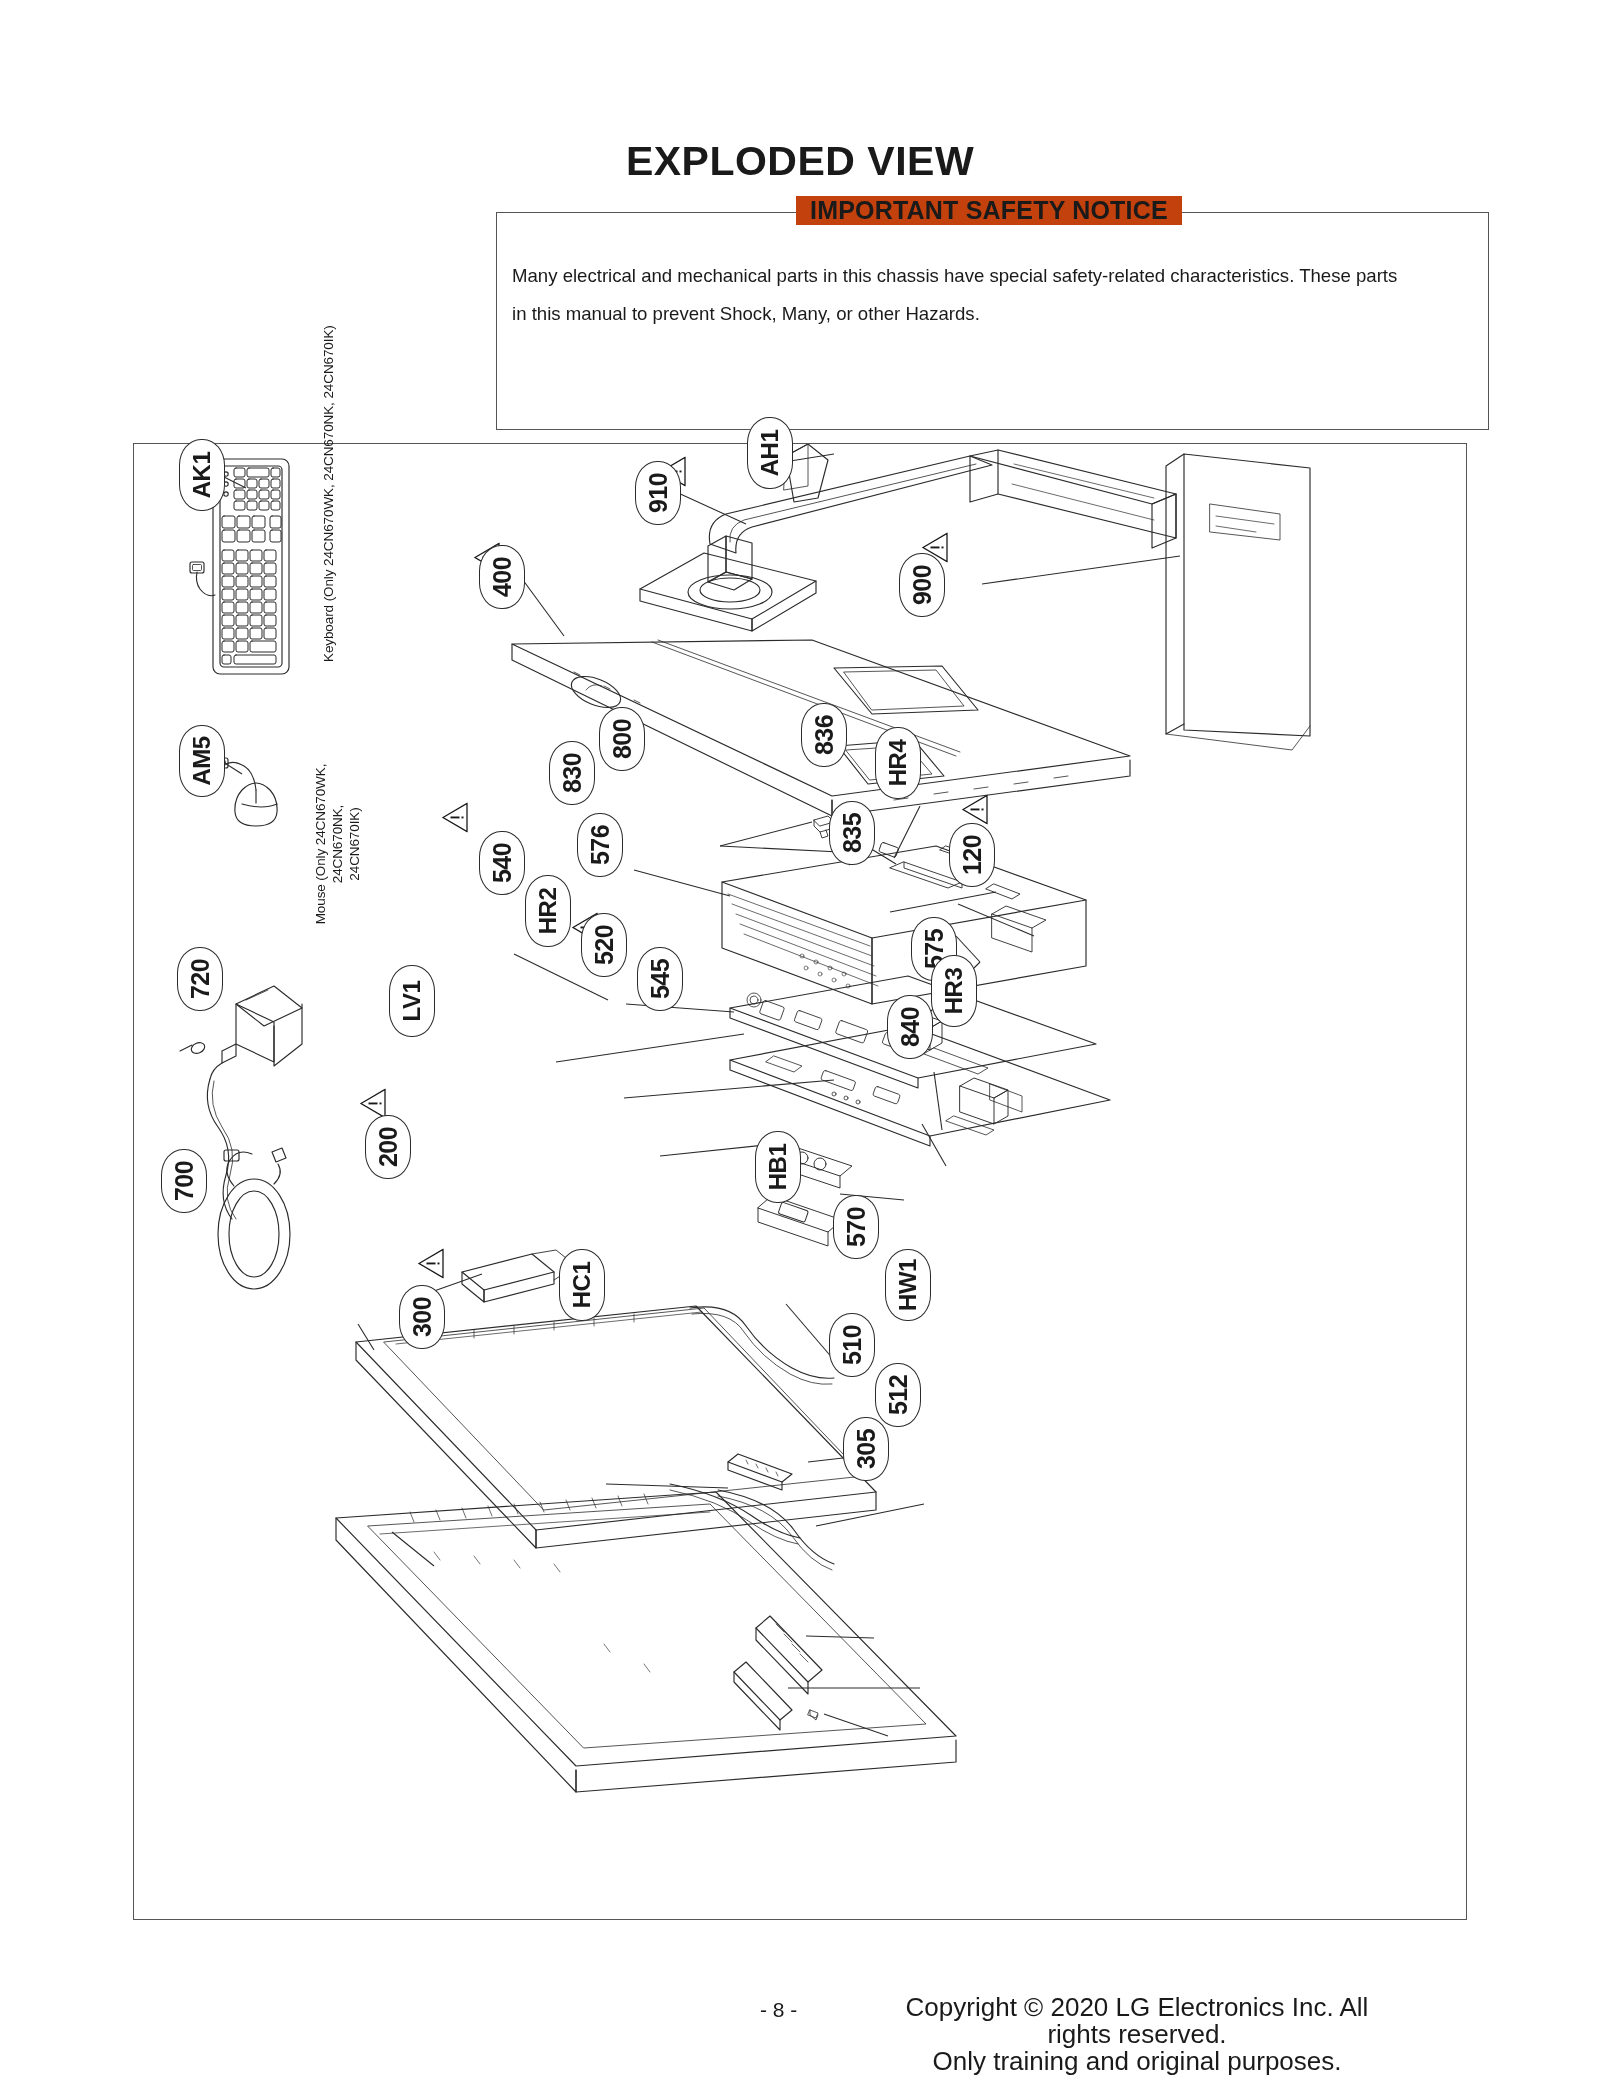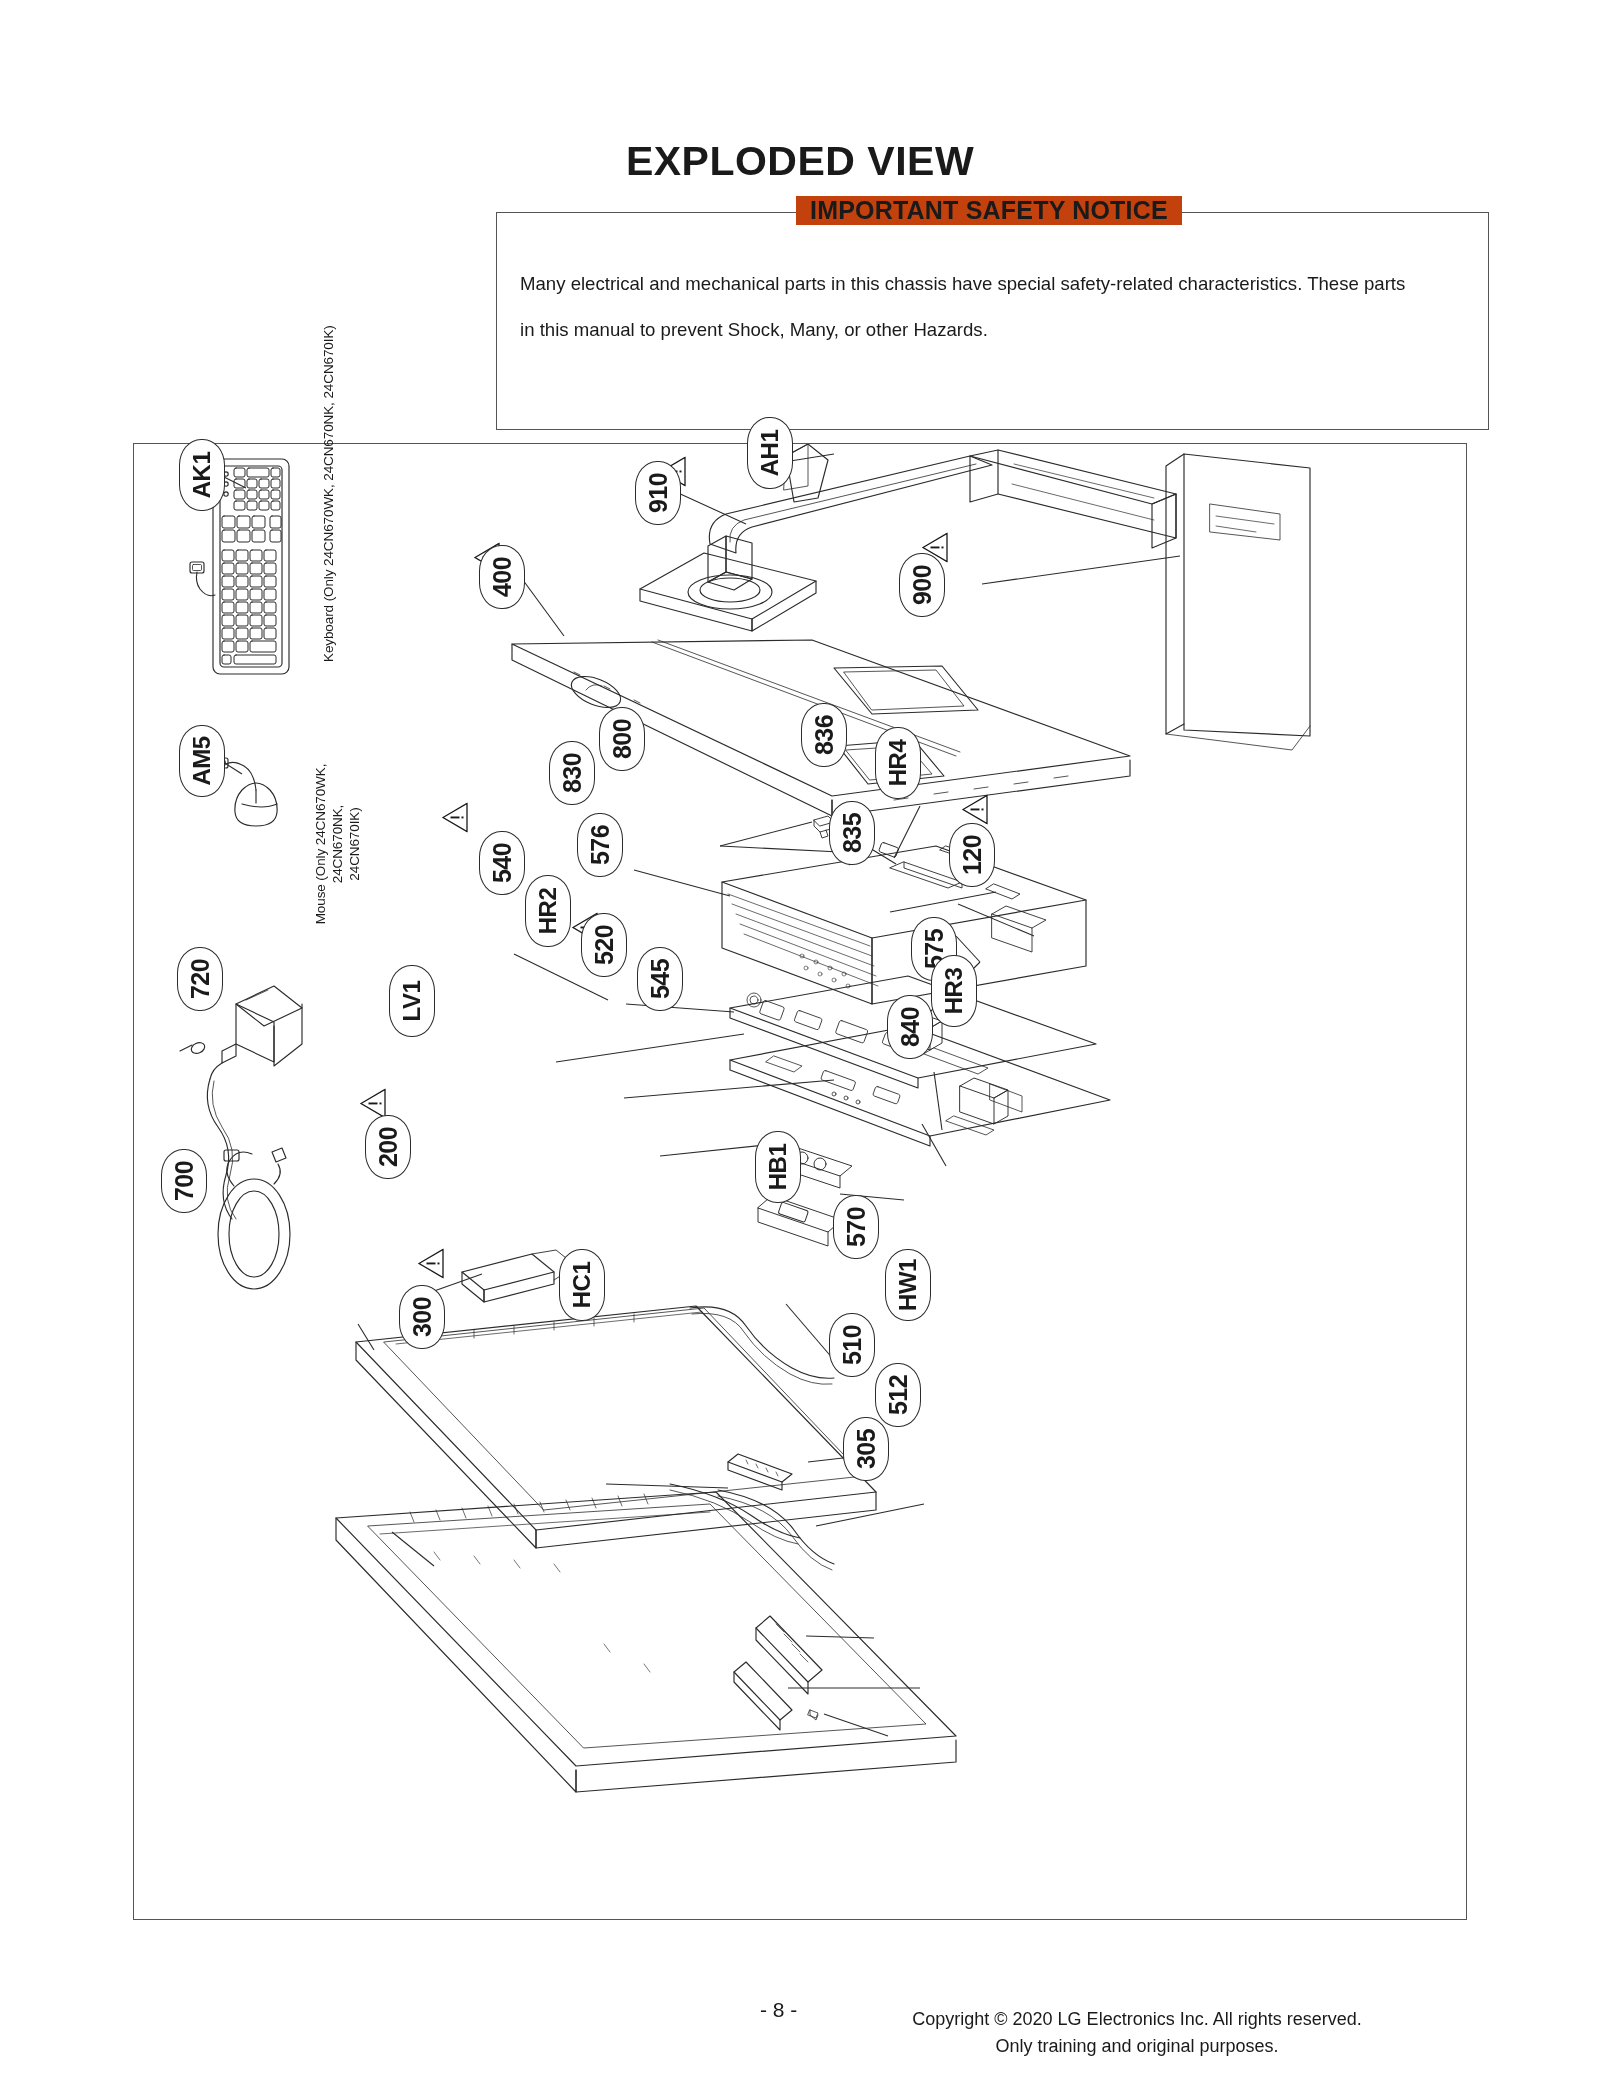--- a/index.html
+++ b/index.html
@@ -51,21 +51,21 @@
   }
   .safety-body {
     position: absolute;
     left: 504px;
     top: 253px;
     width: 975px;
     font-size: 18.6px;
     line-height: 30px;
   }
   .safety-body p {
-    margin: 16px;
+    margin: 8px;
   }
   .inline-warn {
     display: inline-block;
     position: relative;
     top: 3px;
     margin: 0 4px;
   }
 
   
   .diagram-frame {
@@ -144,25 +144,24 @@
   .footer-page {
     position: absolute;
     left: 760px;
     top: 10px;
     font-size: 21px;
   }
   .footer-copy {
     position: absolute;
     left: 872px;
     top: 6px;
-    font-size: 18px;
+    font-size: 26px;
     line-height: 27px;
     text-align: center;
     width: 530px;
-    margin-top: 12px;
   }
 </style>
 </head>
 <body>
 
 <div class="page-title">EXPLODED VIEW</div>
 
 <div class="safety-box"></div>
 <div class="safety-legend">IMPORTANT SAFETY NOTICE</div>
 

